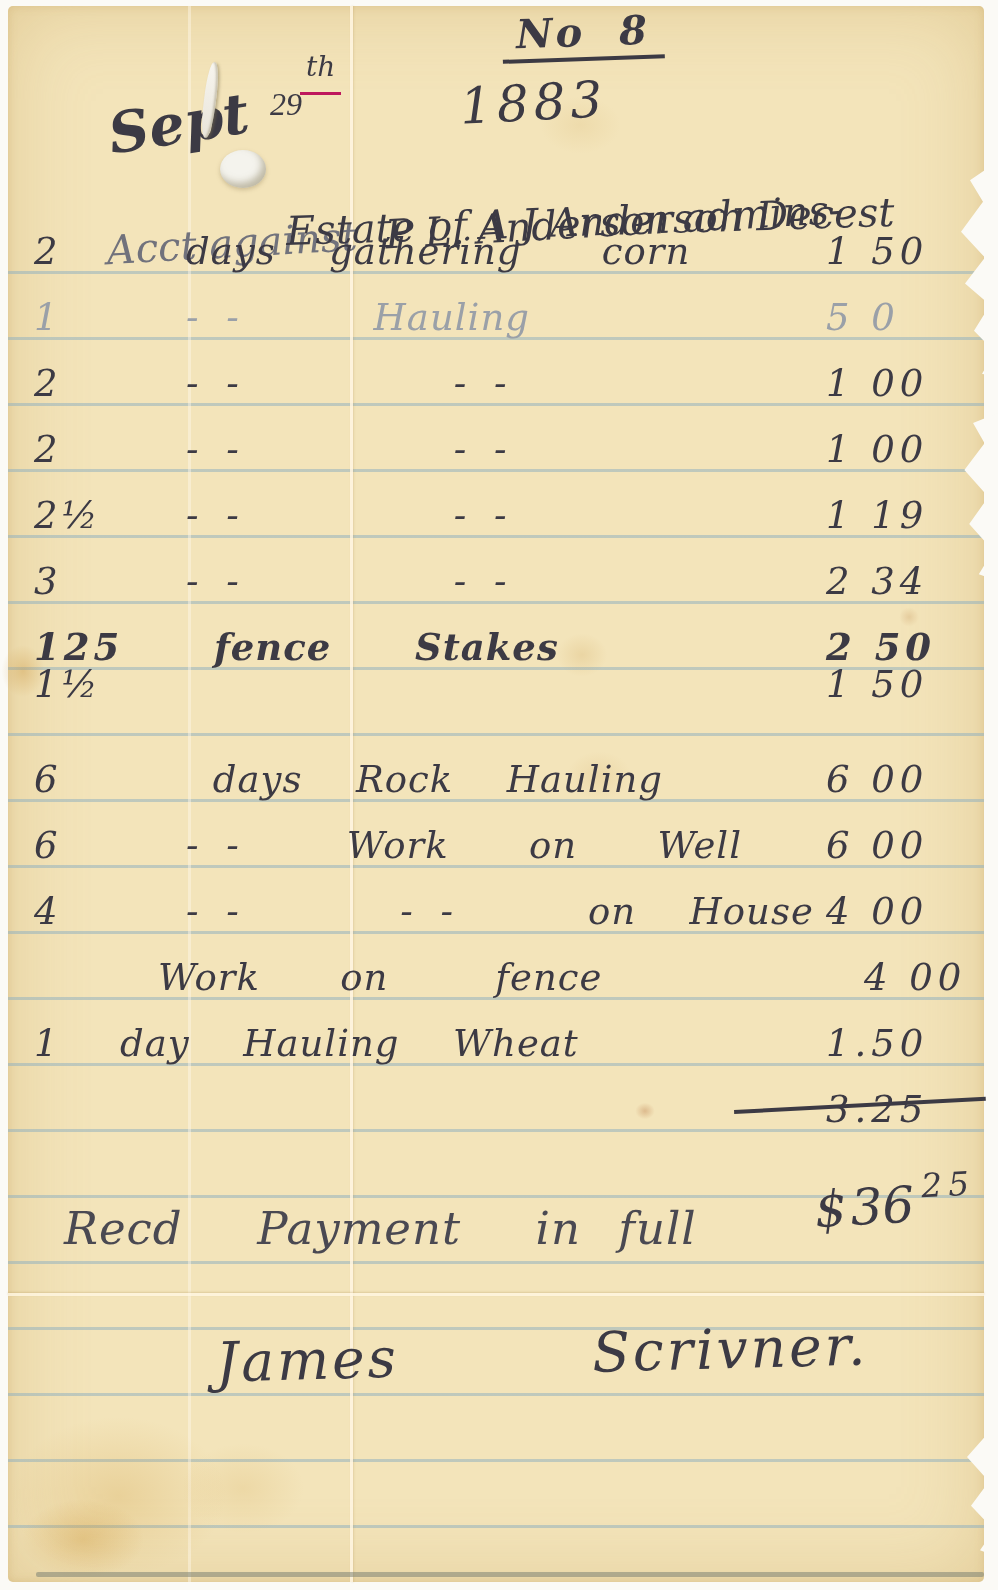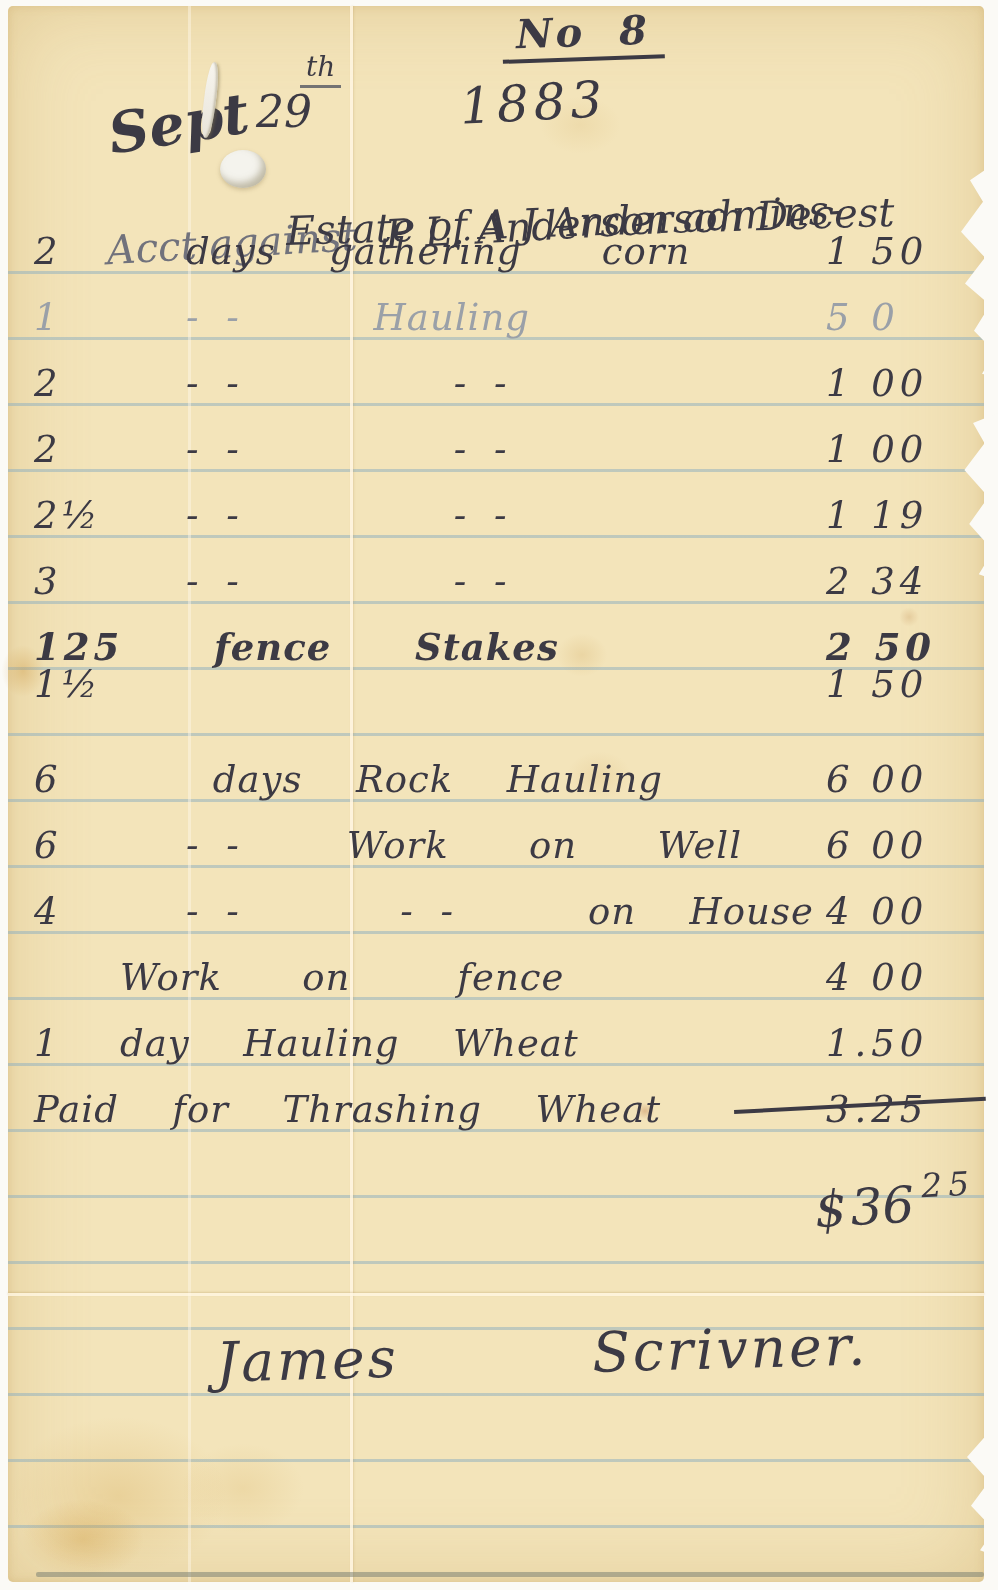--- a/index.html
+++ b/index.html
@@ -50,22 +50,22 @@
   .bottom-edge{position:absolute;left:28px;right:0;top:1566px;height:5px;z-index:2;
     background:rgba(126,132,116,.55);border-radius:2px;}
 
   
   .hand{position:absolute;z-index:3;font-style:italic;white-space:pre;color:#3c3a44;}
   .tone-medium{color:#71727c;}
 
   .doc-number{left:494px;top:2px;font-size:40px;font-weight:bold;letter-spacing:3px;
     border-bottom:4px solid #3c3a44;padding:0 14px 2px;transform:rotate(-2deg);}
   .date-month{left:100px;top:84px;font-size:56px;font-weight:600;transform:rotate(-9deg);}
-  .date-suffix{left:292px;top:44px;font-size:28px;border-bottom:3px solid #737373;padding:0 6px 2px;}
-  .date-day{left:248px;top:80px;font-size:44px;}
+  .date-suffix{left:292px;top:44px;font-size:28px;border-bottom:3px solid #be185d;padding:0 6px 9px;}
+  .date-day{left:262px;top:80px;font-size:32px;font-family:Liberation Serif, serif;}
   .date-year{left:452px;top:68px;font-size:50px;letter-spacing:5px;transform:rotate(-3deg);}
   .header1{left:48px;top:178px;font-size:40px;transform:rotate(-3.2deg);transform-origin:left center;}
   .header1 .prefix{margin-right:28px;}
   .header2{left:278px;top:202px;font-size:40px;transform:rotate(-1.8deg);transform-origin:left center;}
 
   .row{position:absolute;left:0;right:0;height:56px;z-index:3;font-size:37px;font-style:italic;}
   .row span{position:absolute;bottom:0;white-space:pre;color:#3c3a44;}
   .row .qty{left:26px;letter-spacing:4px;}
   .row .desc{left:178px;word-spacing:14px;letter-spacing:1px;}
   .row.indent-half .desc{left:112px;}
@@ -175,41 +175,41 @@
     <span class="desc">- -    Work   on   Well</span>
     <span class="amt">6 00</span>
   </div>
 
   <div class="row" style="top: 871px;">
     <span class="qty">4</span>
     <span class="desc">- -      - -     on  House</span>
     <span class="amt">4 00</span>
   </div>
 
-  <div class="row indent-half" style="top: 937px;">
+  <div class="row indent-half" style="top: 937px; margin-left: 38px;">
     <span class="qty"></span>
     <span class="desc">Work   on    fence</span>
     <span class="amt">4 00</span>
   </div>
 
   <div class="row indent-half" style="top: 1003px;">
     <span class="qty">1</span>
     <span class="desc tone-medium">day  Hauling  Wheat</span>
     <span class="amt">1.50</span>
   </div>
 
   <div class="row indent-full" style="top: 1069px;">
     <span class="qty"></span>
-    <span class="desc">Paid  for  Thrashing  Wheat</span>
     <span class="amt">3.25</span>
   </div>
 </div>
 
   <div class="hand total">
     <span class="cur">$</span><span class="dollars">36</span><span class="cents">25</span>
   </div>
 
+  <div class="hand received">Recd  Payment  in full</div>
   <div class="hand signature">James   Scrivner.</div>
 </div>
 
 <div class="tear tearA"></div>
 <div class="tear tearB"></div>
 <div class="tear tearC"></div>
 
 </body></html>

